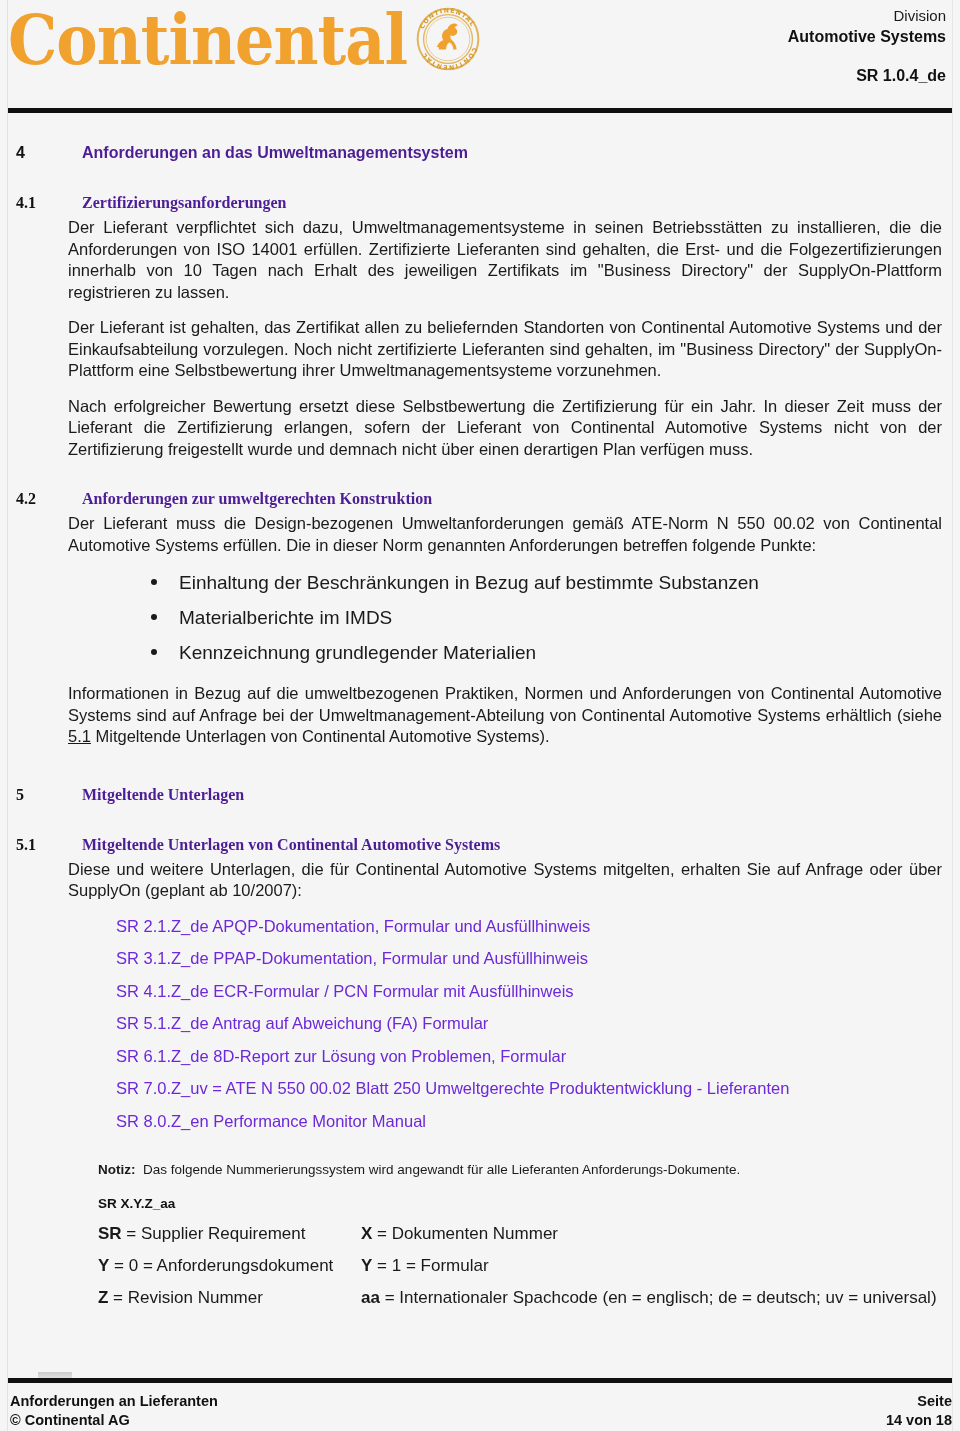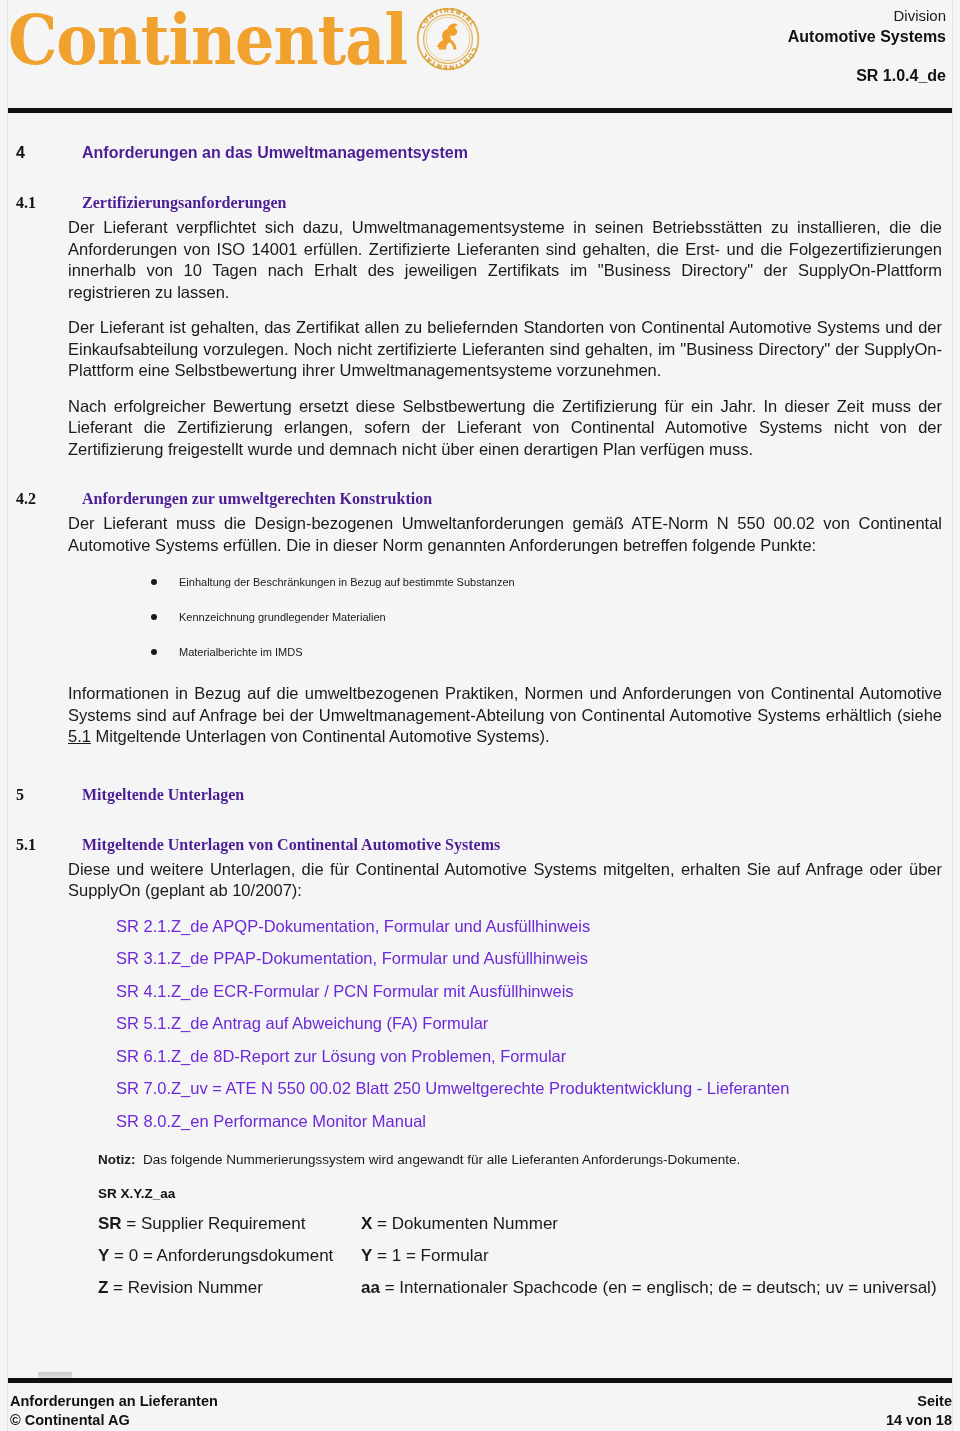--- a/index.html
+++ b/index.html
@@ -134,21 +134,21 @@
   .para.gap { margin-top: 14px; }
 
   ul.bullets {
     margin: 16px 0 0 0;
     padding: 0;
     list-style: none;
   }
   ul.bullets li {
     position: relative;
     margin-left: 163px;
-    font-size: 11px;
+    font-size: 19px;
     line-height: 21px;
     padding-bottom: 14px;
     color: #1a1a1a;
   }
   ul.bullets li .bullet-dot {
     position: absolute;
     left: -28px;
     top: 7px;
     width: 6px;
     height: 6px;
@@ -168,21 +168,21 @@
   .doc-list li {
     margin-left: 100px;
     font-size: 16.5px;
     line-height: 32.5px;
     color: #6d28d9;
     white-space: nowrap;
   }
 
   .notiz {
     margin-left: 82px;
-    margin-top: 14px;
+    margin-top: 24px;
     font-size: 13.5px;
     line-height: 18px;
     color: #1a1a1a;
   }
   .notiz b { font-weight: bold; }
 
   .schema {
     margin-left: 82px;
     margin-top: 17px;
     font-size: 13.5px;
@@ -312,25 +312,25 @@
     </div>
     <div class="para tight">Der Lieferant muss die Design-bezogenen Umweltanforderungen gemäß ATE-Norm N 550 00.02 von Continental Automotive Systems erfüllen. Die in dieser Norm genannten Anforderungen betreffen folgende Punkte:</div>
 
     <ul class="bullets">
       <li>
         <span class="bullet-dot"></span>
         <span>Einhaltung der Beschränkungen in Bezug auf bestimmte Substanzen</span>
       </li>
       <li>
         <span class="bullet-dot"></span>
-        <span>Kennzeichnung grundlegender Materialien</span>
+        <span>Materialberichte im IMDS</span>
       </li>
       <li>
         <span class="bullet-dot"></span>
-        <span>Materialberichte im IMDS</span>
+        <span>Kennzeichnung grundlegender Materialien</span>
       </li>
     </ul>
 
     <div class="para"><span>Informationen in Bezug auf die umweltbezogenen Praktiken, Normen und Anforderungen von Continental Automotive Systems sind auf Anfrage bei der Umweltmanagement-Abteilung von Continental Automotive Systems erhältlich (siehe </span><span class="xref">5.1</span><span> Mitgeltende Unterlagen von Continental Automotive Systems).</span></div>
 
     <div class="sec-row h2-row" style="margin-top:36px;">
       <div class="sec-num">5</div>
       <div class="sec-title">Mitgeltende Unterlagen</div>
     </div>
 

